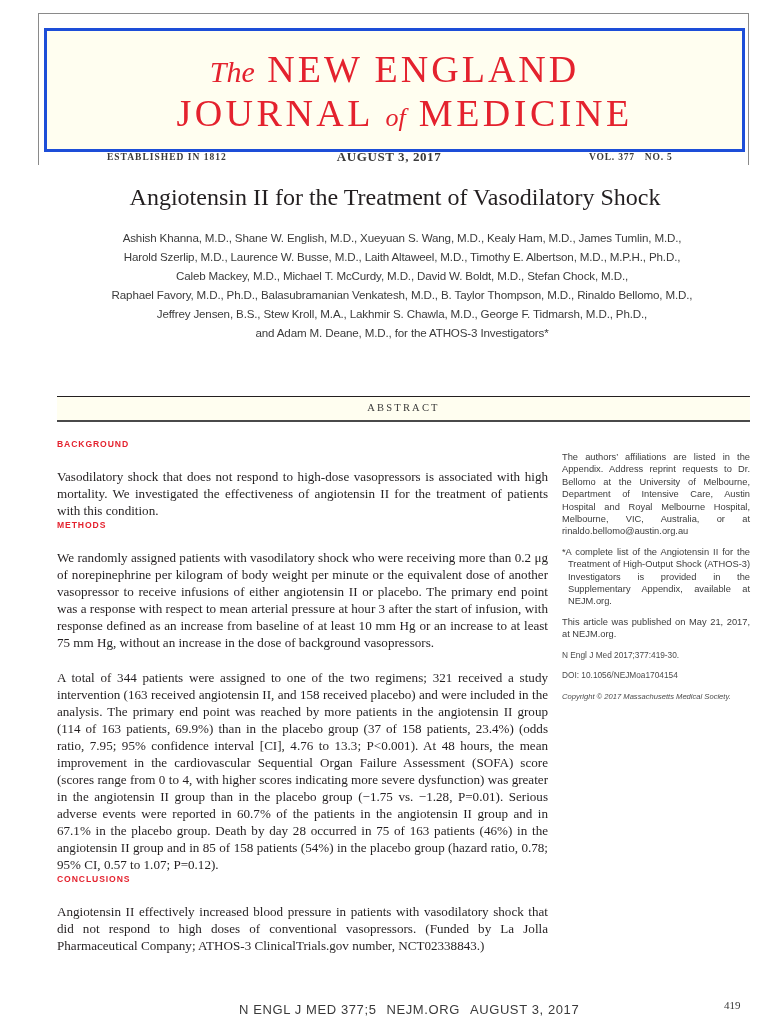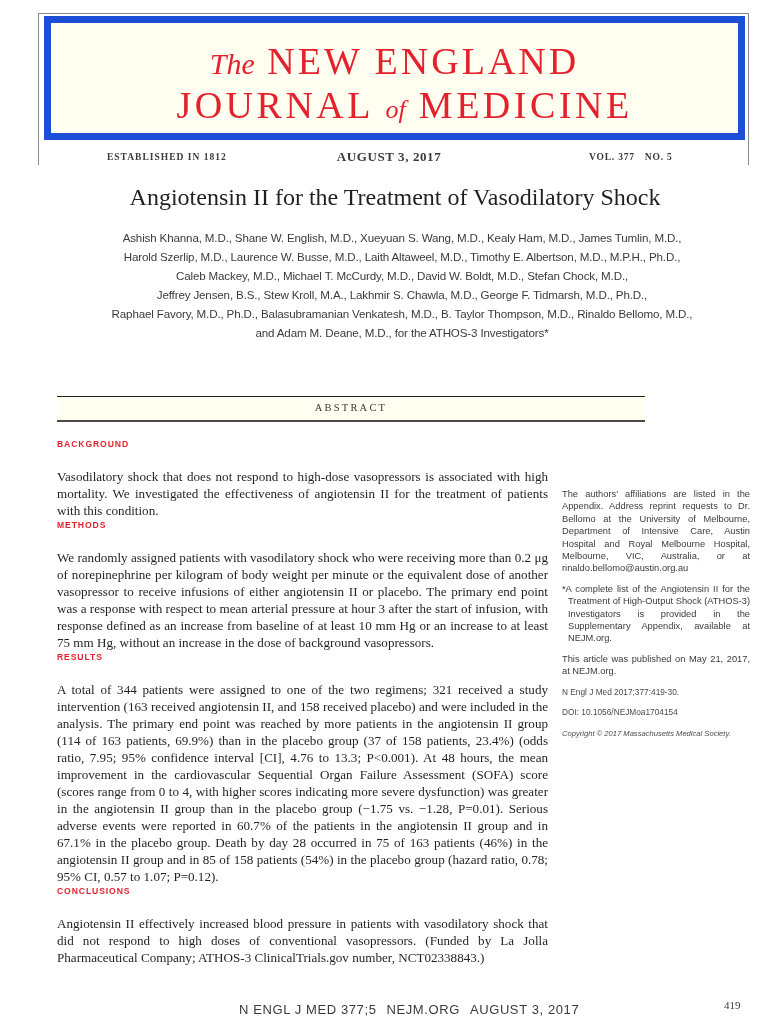--- a/index.html
+++ b/index.html
@@ -22,25 +22,25 @@
       width: 711px;
       height: 152px;
       border-left: 1.5px solid #8a8a8a;
       border-top: 1.5px solid #8a8a8a;
       border-right: 1.5px solid #8a8a8a;
       box-sizing: border-box;
     }
     .masthead-box {
       position: absolute;
       left: 44px;
-      top: 16px;
+      top: 28px;
       width: 701px;
       height: 124px;
       background: #fffef0;
-      border: 7px solid #1d4ed8;
+      border: 3px solid #1d4ed8;
       box-sizing: border-box;
     }
     .mast-line1 {
       position: absolute;
       left: 0;
       right: 0;
       top: 16px;
       text-align: center;
       color: #e4222e;
       font-family: "Liberation Serif", "DejaVu Serif", serif;
@@ -123,21 +123,21 @@
       color: #3b3b3b;
       letter-spacing: -0.15px;
     }
     .authors div { white-space: nowrap; }
 
     
     .abstract-bar {
       position: absolute;
       left: 57px;
       top: 396px;
-      width: 588px;
+      width: 693px;
       height: 26px;
       background: #fffef0;
       border-top: 1.5px solid #231f20;
       border-bottom: 2px solid #4a4a4a;
       box-sizing: border-box;
       text-align: center;
     }
     .abstract-label {
       font-family: "Liberation Serif", "DejaVu Serif", serif;
       font-size: 10.5px;
@@ -175,21 +175,20 @@
     
     .side-col {
       position: absolute;
       left: 562px;
       top: 451px;
       width: 188px;
       font-family: "Liberation Sans", "DejaVu Sans", sans-serif;
       font-size: 9.3px;
       line-height: 12.4px;
       color: #3b3b3b;
-      margin-top: 37px;
     }
     .side-col p {
       margin: 0 0 8px 0;
       text-align: justify;
     }
     .side-note {
       text-indent: -6px;
       padding-left: 6px;
     }
     .side-cite {
@@ -247,37 +246,36 @@
 <div class="mast-info mast-vol">
   <span>VOL. 377</span><span>NO. 5</span>
 </div>
 
 <div class="article-title">Angiotensin II for the Treatment of Vasodilatory Shock</div>
 
 <div class="authors">
   <div>Ashish Khanna, M.D., Shane W. English, M.D., Xueyuan S. Wang, M.D., Kealy Ham, M.D., James Tumlin, M.D.,</div>
   <div>Harold Szerlip, M.D., Laurence W. Busse, M.D., Laith Altaweel, M.D., Timothy E. Albertson, M.D., M.P.H., Ph.D.,</div>
   <div>Caleb Mackey, M.D., Michael T. McCurdy, M.D., David W. Boldt, M.D., Stefan Chock, M.D.,</div>
+  <div>Raphael Favory, M.D., Ph.D., Balasubramanian Venkatesh, M.D., B. Taylor Thompson, M.D., Rinaldo Bellomo, M.D.,</div>
   <div>Jeffrey Jensen, B.S., Stew Kroll, M.A., Lakhmir S. Chawla, M.D., George F. Tidmarsh, M.D., Ph.D.,</div>
-  <div>Raphael Favory, M.D., Ph.D., Balasubramanian Venkatesh, M.D., B. Taylor Thompson, M.D., Rinaldo Bellomo, M.D.,</div>
   <div>and Adam M. Deane, M.D., for the ATHOS-3 Investigators*</div>
 </div>
 
 <div class="abstract-bar">
   <span class="abstract-label">ABSTRACT</span>
 </div>
 
 <div class="abstract-main">
   <div class="section-head first">BACKGROUND</div>
   <div class="section-body">Vasodilatory shock that does not respond to high-dose vasopressors is associated with high mortality. We investigated the effectiveness of angiotensin II for the treat­ment of patients with this condition.</div>
 
   <div class="section-head">METHODS</div>
   <div class="section-body">We randomly assigned patients with vasodilatory shock who were receiving more than 0.2 μg of norepinephrine per kilogram of body weight per minute or the equiva­lent dose of another vasopressor to receive infusions of either angiotensin II or pla­cebo. The primary end point was a response with respect to mean arterial pressure at hour 3 after the start of infusion, with response defined as an increase from baseline of at least 10 mm Hg or an increase to at least 75 mm Hg, without an increase in the dose of background vasopressors.</div>
 
-  <div class="section-head">RESULTS</div>
   <div class="section-body">A total of 344 patients were assigned to one of the two regimens; 321 received a study intervention (163 received angiotensin II, and 158 received placebo) and were included in the analysis. The primary end point was reached by more patients in the angiotensin II group (114 of 163 patients, 69.9%) than in the placebo group (37 of 158 patients, 23.4%) (odds ratio, 7.95; 95% confidence interval [CI], 4.76 to 13.3; P&lt;0.001). At 48 hours, the mean improvement in the cardiovascular Sequential Organ Failure Assessment (SOFA) score (scores range from 0 to 4, with higher scores indicating more severe dysfunction) was greater in the angiotensin II group than in the placebo group (−1.75 vs. −1.28, P=0.01). Serious adverse events were reported in 60.7% of the patients in the angiotensin II group and in 67.1% in the placebo group. Death by day 28 occurred in 75 of 163 patients (46%) in the angiotensin II group and in 85 of 158 patients (54%) in the placebo group (hazard ratio, 0.78; 95% CI, 0.57 to 1.07; P=0.12).</div>
 
   <div class="section-head">CONCLUSIONS</div>
   <div class="section-body">Angiotensin II effectively increased blood pressure in patients with vasodilatory shock that did not respond to high doses of conventional vasopressors. (Funded by La Jolla Pharmaceutical Company; ATHOS-3 ClinicalTrials.gov number, NCT02338843.)</div>
 </div>
 
 <div class="side-col">
   <p>The authors’ affiliations are listed in the Appendix. Address reprint requests to Dr. Bellomo at the University of Mel­bourne, Department of Intensive Care, Austin Hospital and Royal Melbourne Hospital, Melbourne, VIC, Australia, or at rinaldo.bellomo@austin.org.au</p>
   <p class="side-note">*A complete list of the Angiotensin II for the Treatment of High-Output Shock (ATHOS-3) Investigators is provided in the Supplementary Appendix, available at NEJM.org.</p>
   <p>This article was published on May 21, 2017, at NEJM.org.</p>

